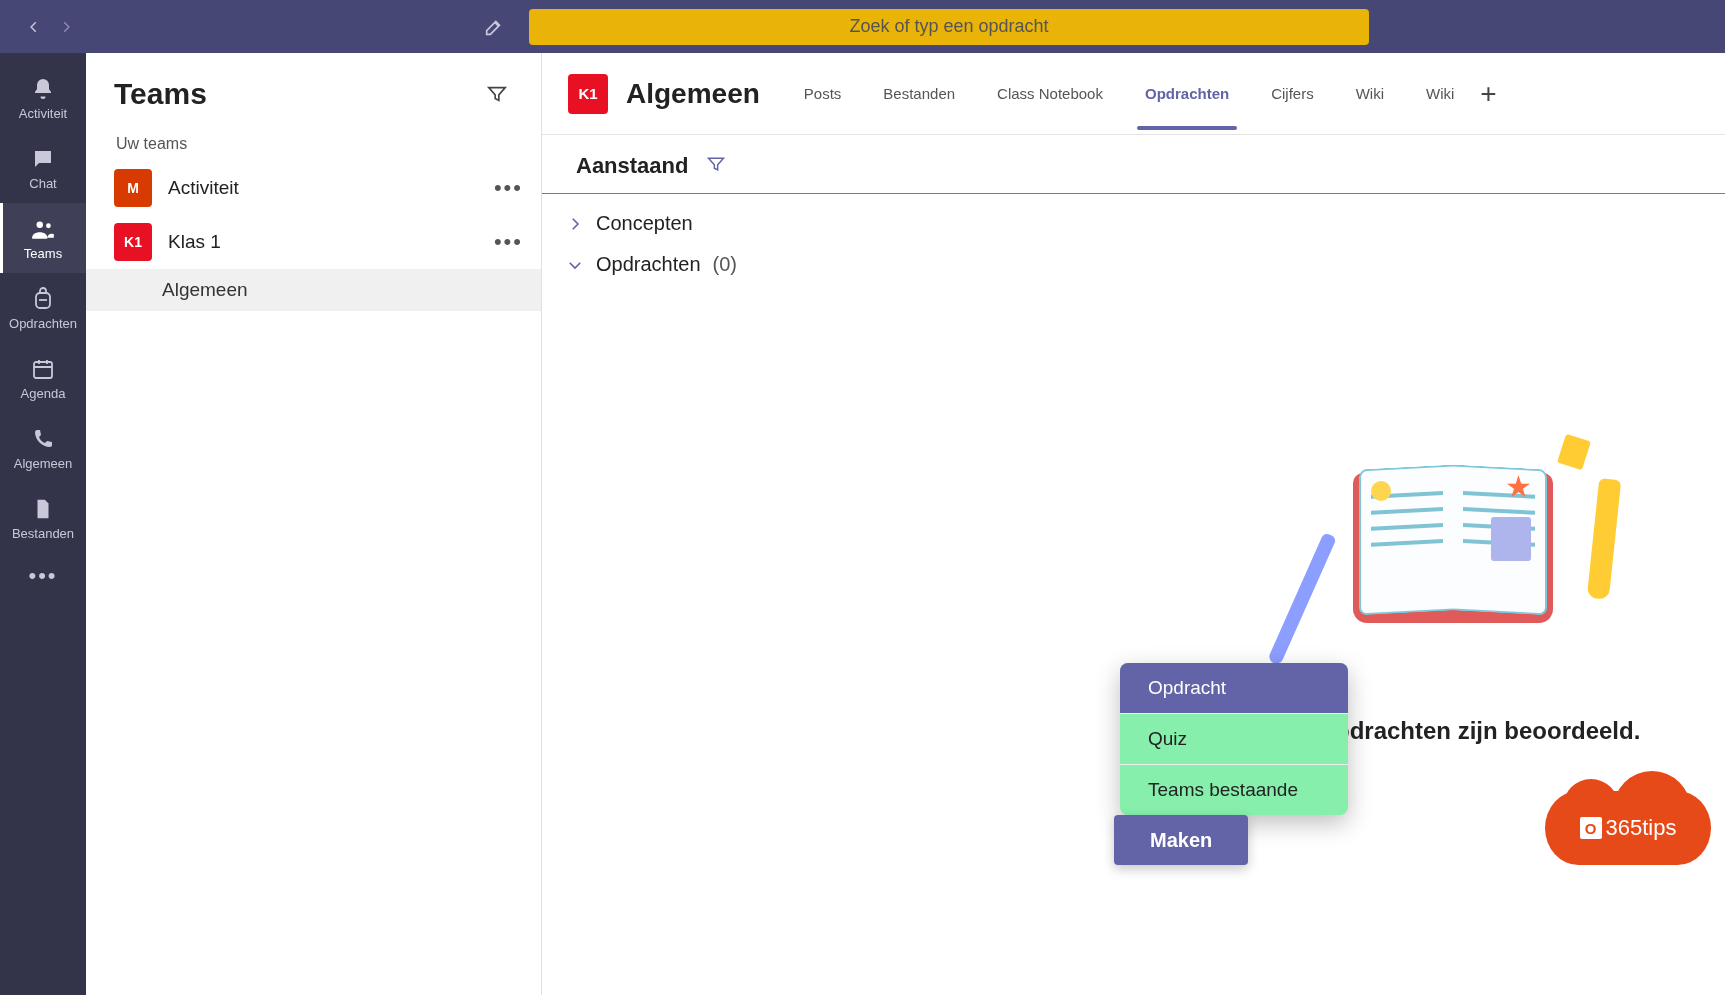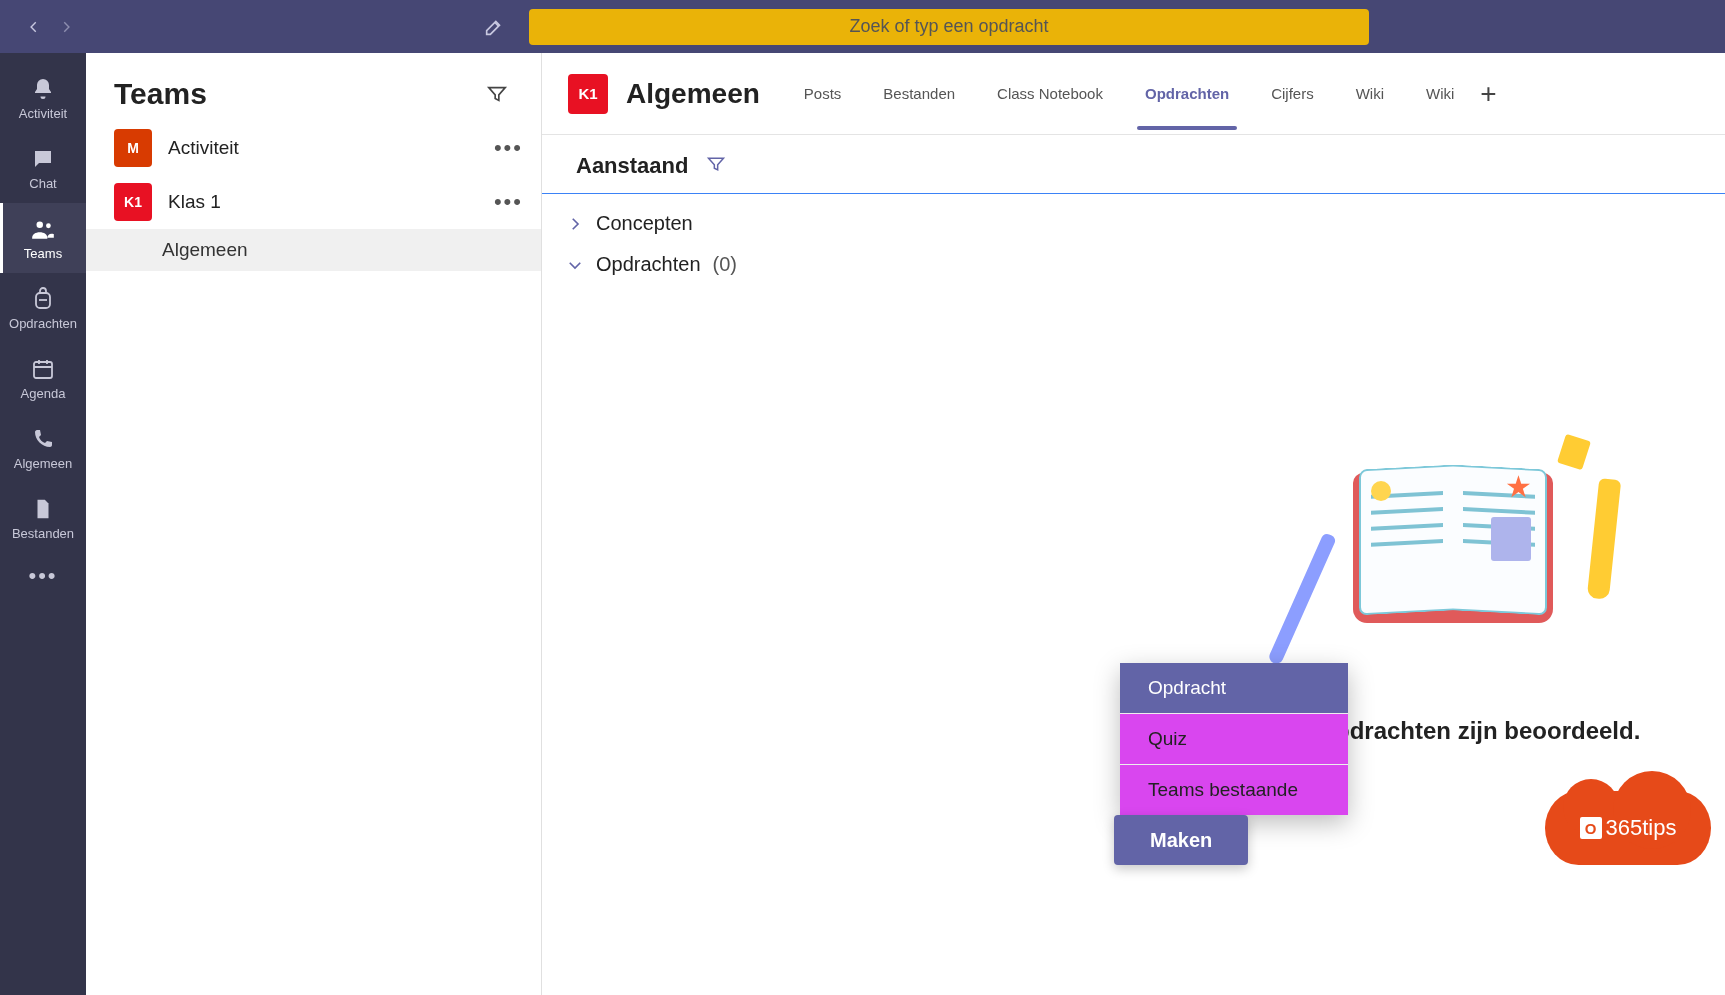--- a/index.html
+++ b/index.html
@@ -52,21 +52,21 @@
 
   .cat-row { display:flex; align-items:center; gap:12px; padding: 18px 24px 0 24px; cursor:pointer; }
   .cat-chevron { color:#6264a7; display:flex; align-items:center; }
   .cat-label { font-size:20px; font-weight:400; color:#222; }
   .cat-count { font-size:20px; color:#555; }
 
   .empty-state { position:absolute; right:60px; top:380px; width:420px; text-align:center; }
   .empty-caption { margin-top:64px; font-size:24px; font-weight:700; color:#222; }
 
   
-  .create-popover { position:absolute; left:578px; bottom:180px; width:228px; background:#d946ef; border-radius:0; box-shadow:0 8px 24px rgba(0,0,0,.26); overflow:hidden; }
+  .create-popover { position:absolute; left:578px; bottom:180px; width:228px; background:#86efac; border-radius:8px; box-shadow:0 8px 24px rgba(0,0,0,.26); overflow:hidden; }
   .create-item { padding:14px 28px; font-size:19px; color:#222; cursor:pointer; border-top:1px solid #eee; }
   .create-item:first-child { border-top:none; }
   .create-item.selected { background:#6264a7; color:#fff; }
 
   .create-btn { position:absolute; left:572px; bottom:130px; height:50px; padding:0 36px; background:#6264a7; color:#fff; font-size:20px; font-weight:600; border-radius:4px; display:flex; align-items:center; box-shadow:0 4px 12px rgba(0,0,0,.22); cursor:pointer; }
 
   
   .watermark { position:absolute; right:14px; bottom:130px; width:166px; height:74px; }
   .cloud { width:166px; height:74px; background:#e64a19; border-radius:40px 40px 40px 40px / 44px 44px 44px 44px; display:flex; align-items:center; justify-content:center; position:relative; }
   .cloud::before { content:""; position:absolute; left:18px; top:-12px; width:56px; height:56px; background:#e64a19; border-radius:50%; }
@@ -186,20 +186,21 @@
 
   <div class="teams-sidebar">
     <div class="teams-header">
       <div class="teams-title">Teams</div>
       <div class="filter-btn">
         <svg width="22" height="22" viewBox="0 0 24 24" fill="none" stroke="currentColor" stroke-width="1.8">
             <path d="M3 5h18l-7 8v6l-4-2v-4L3 5z"></path>
           </svg>
       </div>
     </div>
+    <div class="section-label">Uw teams</div>
 
     <div class="team-row">
       <div class="team-avatar" style="background:#d83b01">M</div>
       <div class="team-name">Activiteit</div>
       <div class="team-more">•••</div>
     </div>
 
     <div class="team-row">
       <div class="team-avatar" style="background:#e81123">K1</div>
       <div class="team-name">Klas 1</div>

